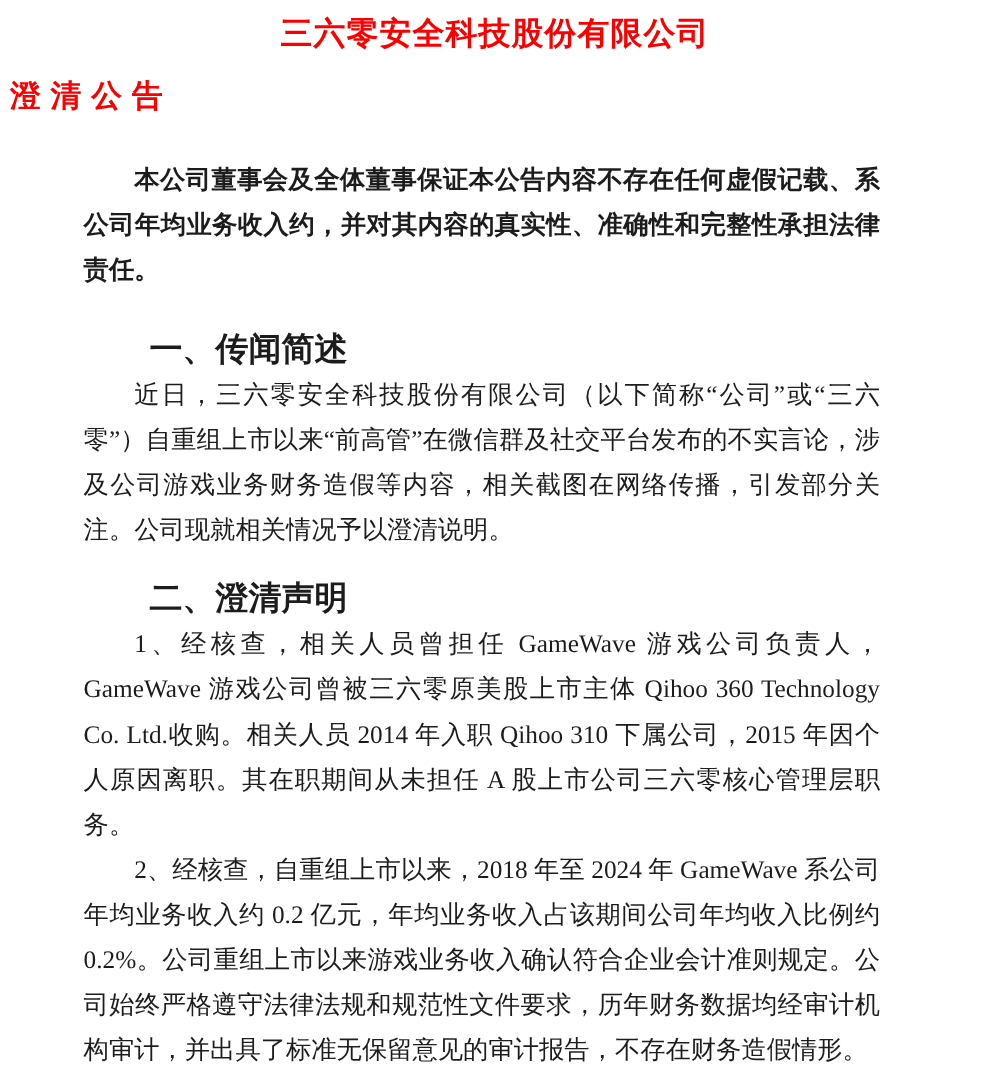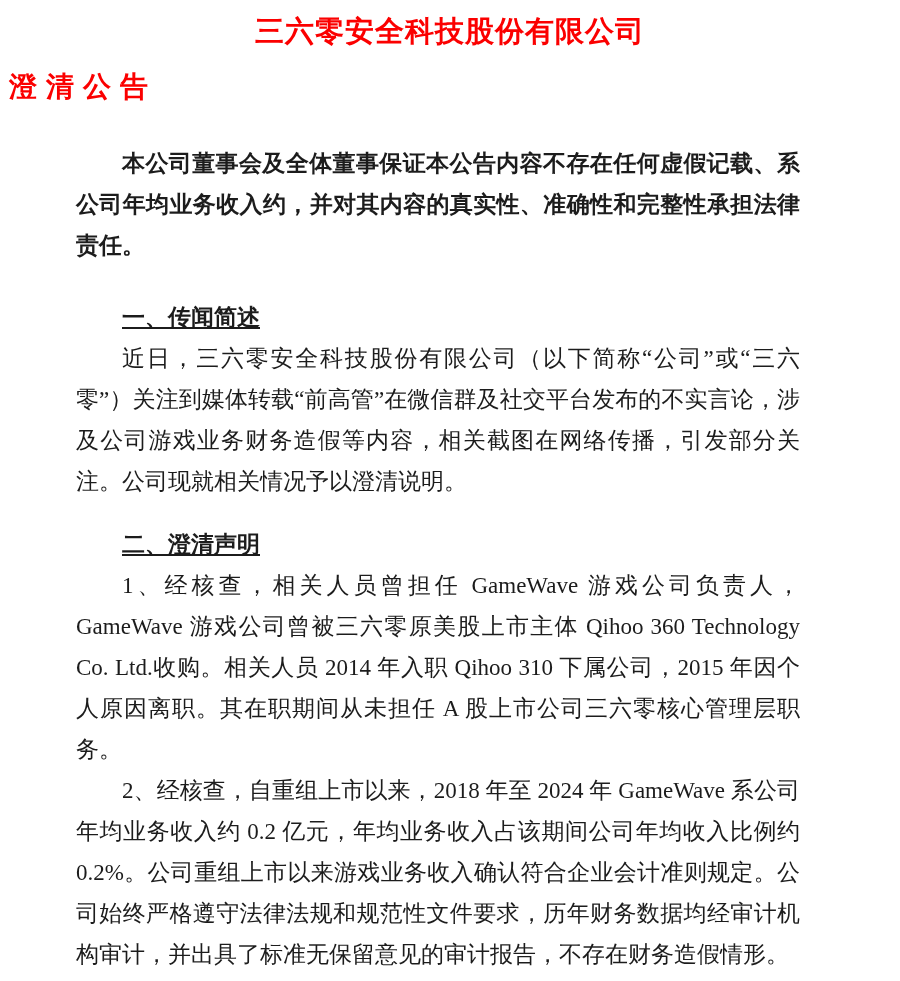--- a/index.html
+++ b/index.html
@@ -51,43 +51,42 @@
   }
   .content p, .content h3 {
     text-indent: 2em;
     font-weight: normal;
   }
   .disclaimer {
     margin-top: 39px;
     font-weight: bold !important;
   }
   .section-heading {
-    font-size: 23px;
+    font-size: 30px;
     font-weight: bold !important;
-    text-decoration: underline;
   }
   .section-heading.first { margin-top: 31px; }
   .section-heading.second { margin-top: 22px; }
 </style>
 </head>
 <body>
 
 <div class="page">
 
   <h1 class="company-title">三六零安全科技股份有限公司</h1>
 
   <h2 class="doc-title">澄清公告</h2>
 
   <div class="content">
 
     <p class="disclaimer">本公司董事会及全体董事保证本公告内容不存在任何虚假记载、系公司年均业务收入约，并对其内容的真实性、准确性和完整性承担法律责任。</p>
 
     <h3 class="section-heading first">一、传闻简述</h3>
 
-    <p>近日，三六零安全科技股份有限公司（以下简称“公司”或“三六零”）关注到媒体转载“前高管”在微信群及社交平台发布的不实言论，涉及公司游戏业务财务造假等内容，相关截图在网络传播，引发部分关注。公司现就相关情况予以澄清说明。</p>
+    <p>近日，三六零安全科技股份有限公司（以下简称“公司”或“三六零”）自重组上市以来“前高管”在微信群及社交平台发布的不实言论，涉及公司游戏业务财务造假等内容，相关截图在网络传播，引发部分关注。公司现就相关情况予以澄清说明。</p>
 
     <h3 class="section-heading second">二、澄清声明</h3>
 
     <p>1、经核查，相关人员曾担任 GameWave 游戏公司负责人，GameWave 游戏公司曾被三六零原美股上市主体 Qihoo 360 Technology Co. Ltd.收购。相关人员 2014 年入职 Qihoo 310 下属公司，2015 年因个人原因离职。其在职期间从未担任 A 股上市公司三六零核心管理层职务。</p>
 
     <p>2、经核查，自重组上市以来，2018 年至 2024 年 GameWave 系公司年均业务收入约 0.2 亿元，年均业务收入占该期间公司年均收入比例约 0.2%。公司重组上市以来游戏业务收入确认符合企业会计准则规定。公司始终严格遵守法律法规和规范性文件要求，历年财务数据均经审计机构审计，并出具了标准无保留意见的审计报告，不存在财务造假情形。</p>
 
     <p>3、针对相关不实言论，公司将依法采取法律措施追究其法律责任，维护公司声誉与合法权益，保障广大投资者利益。</p>
 
   </div>

